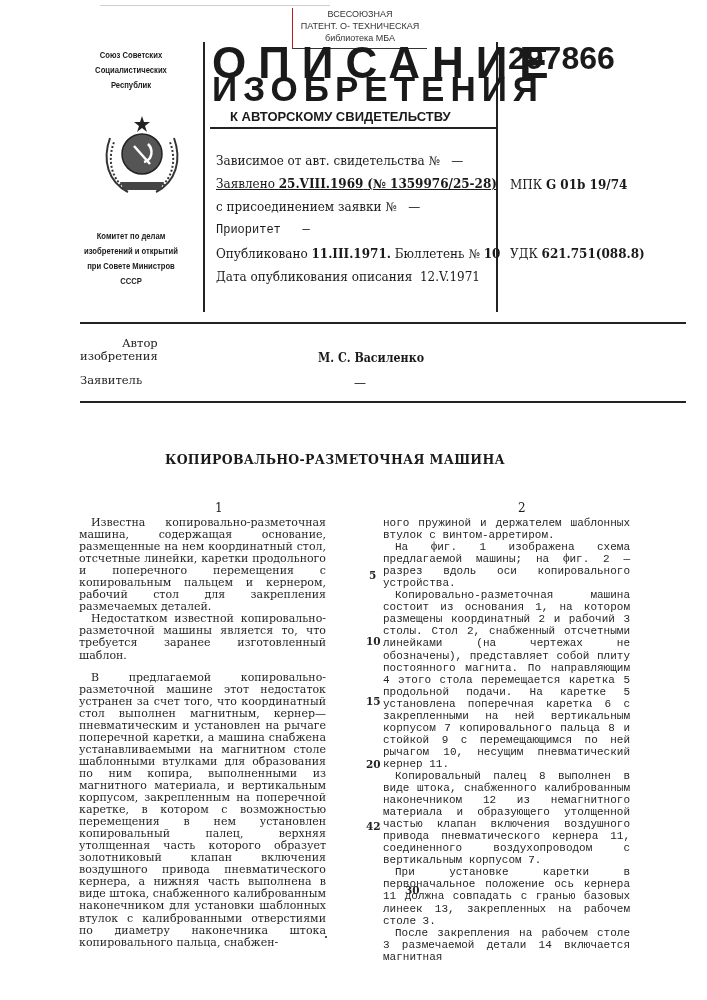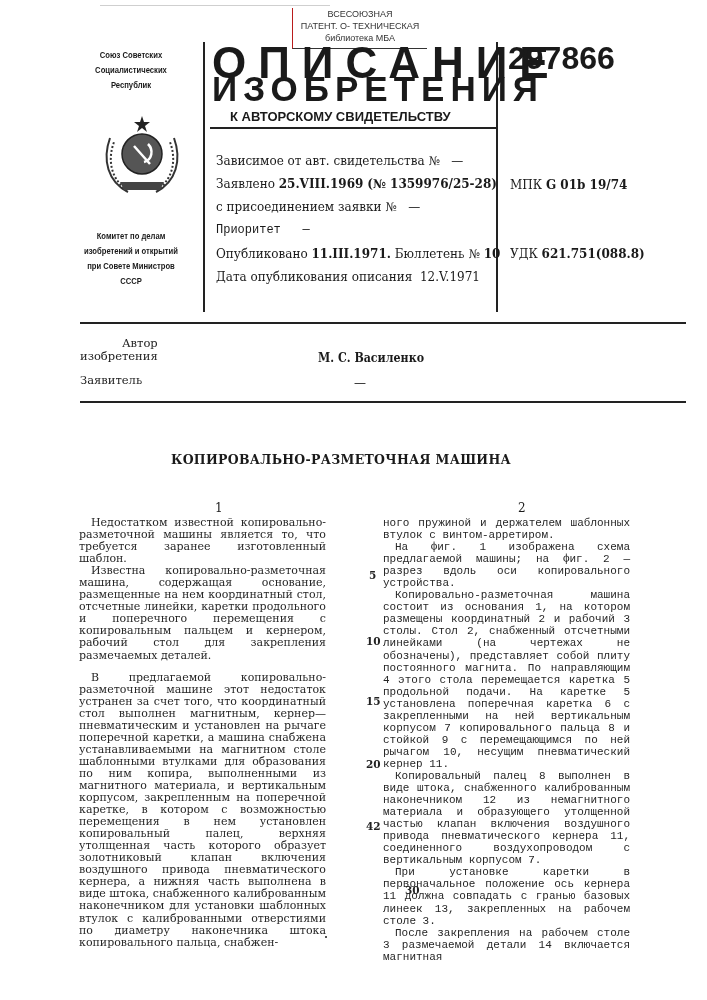--- a/index.html
+++ b/index.html
@@ -58,21 +58,21 @@
   .meta b { font-weight: bold; }
   .meta-r { left: 510px; font-size: 12px; line-height: 14px; white-space: nowrap; }
 
   .hrule { left: 80px; width: 606px; height: 1.5px; background: #222; }
 
   .label { left: 80px; font-size: 11.5px; line-height: 13px; color: #222; }
   .author-name { left: 318px; top: 351px; font-size: 12px; font-weight: bold; transform: scaleX(0.92); transform-origin: left; }
   .dash { left: 354px; top: 376px; font-size: 12px; }
 
   .doc-title {
-    left: 11px; width: 660px; top: 452px; text-align: center;
+    left: 5px; width: 660px; top: 452px; text-align: center;
     font-size: 12.5px; font-weight: bold; letter-spacing: 0.3px;
   }
 
   .colnum { font-size: 12px; }
   .column {
     width: 247px; font-size: 11px; line-height: 12.05px; text-align: justify;
     color: #262626;
   }
   .column p { margin: 0; text-indent: 12px; }
   .column p.gap { margin-top: 10px; }
@@ -125,21 +125,21 @@
 <div class="abs title1">ОПИСАНИЕ</div>
 <div class="abs title2">ИЗОБРЕТЕНИЯ</div>
 <div class="abs subtitle">К АВТОРСКОМУ СВИДЕТЕЛЬСТВУ</div>
 <div class="abs subtitle-rule"></div>
 
 <div class="abs patent-number">297866</div>
 
 <div class="abs meta" style="top:154px;">
   <span>Зависимое от авт. свидетельства №</span>&nbsp;&nbsp;&nbsp;<span>—</span>
 </div>
-<div class="abs meta" style="top:177px;">
+<div class="abs meta" style="top:177px;text-decoration:underline;">
   <span>Заявлено</span>
   <b>25.VIII.1969</b>
   <b>(№ 1359976/25-28)</b>
 </div>
 <div class="abs meta" style="top:200px;">
   <span>с присоединением заявки №</span>&nbsp;&nbsp;&nbsp;<span>—</span>
 </div>
 <div class="abs meta" style="top:223px;font-family:Liberation Mono, monospace;">
   <span>Приоритет</span>&nbsp;&nbsp;&nbsp;<span>—</span>
 </div>
@@ -174,22 +174,22 @@
 <div class="abs dash">—</div>
 
 <div class="abs hrule" style="top:401px;"></div>
 
 <div class="abs doc-title">КОПИРОВАЛЬНО-РАЗМЕТОЧНАЯ МАШИНА</div>
 
 <div class="abs colnum" style="left:215px; top:501px;">1</div>
 <div class="abs colnum" style="left:518px; top:501px;">2</div>
 
 <div class="abs column" style="left:79px; top:517px;">
+  <p>Известна копировально-разметочная машина, содержащая основание, размещенные на нем координатный стол, отсчетные линейки, каретки продольного и поперечного перемещения с копировальным пальцем и кернером, рабочий стол для закрепления размечаемых деталей.</p>
   <p>Недостатком известной копировально-разметочной машины является то, что требуется заранее изготовленный шаблон.</p>
-  <p>Известна копировально-разметочная машина, содержащая основание, размещенные на нем координатный стол, отсчетные линейки, каретки продольного и поперечного перемещения с копировальным пальцем и кернером, рабочий стол для закрепления размечаемых деталей.</p>
   <p class="gap">В предлагаемой копировально-разметочной машине этот недостаток устранен за счет того, что координатный стол выполнен магнитным, кернер—пневматическим и установлен на рычаге поперечной каретки, а машина снабжена устанавливаемыми на магнитном столе шаблонными втулками для образования по ним копира, выполненными из магнитного материала, и вертикальным корпусом, закрепленным на поперечной каретке, в котором с возможностью перемещения в нем установлен копировальный палец, верхняя утолщенная часть которого образует золотниковый клапан включения воздушного привода пневматического кернера, а нижняя часть выполнена в виде штока, снабженного калиброванным наконечником для установки шаблонных втулок с калиброванными отверстиями по диаметру наконечника штока копировального пальца, снабжен-</p>
 </div>
 
 <div class="abs lineno" style="left:369px; top:569px;">5</div>
 <div class="abs lineno" style="left:366px; top:635px;">10</div>
 <div class="abs lineno" style="left:366px; top:695px;">15</div>
 <div class="abs lineno" style="left:366px; top:758px;">20</div>
 <div class="abs lineno" style="left:366px; top:820px;">42</div>
 <div class="abs lineno" style="left:366px; top:884px;margin-left:39px;">30</div>
 

